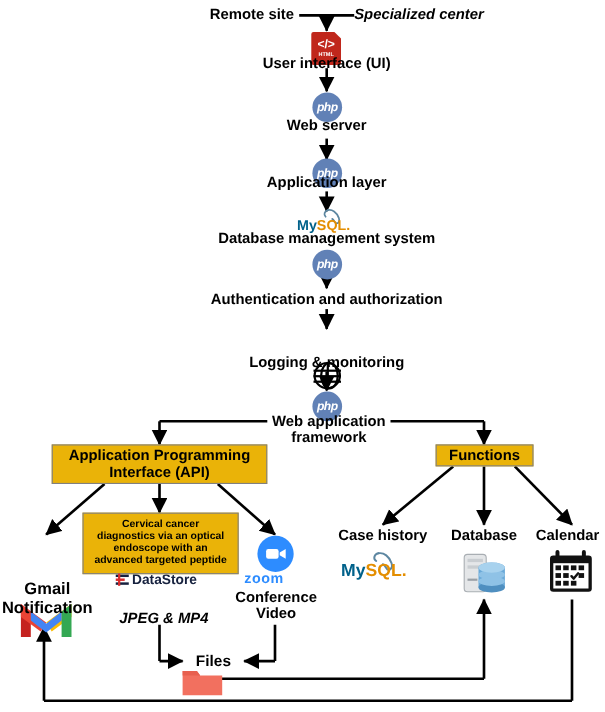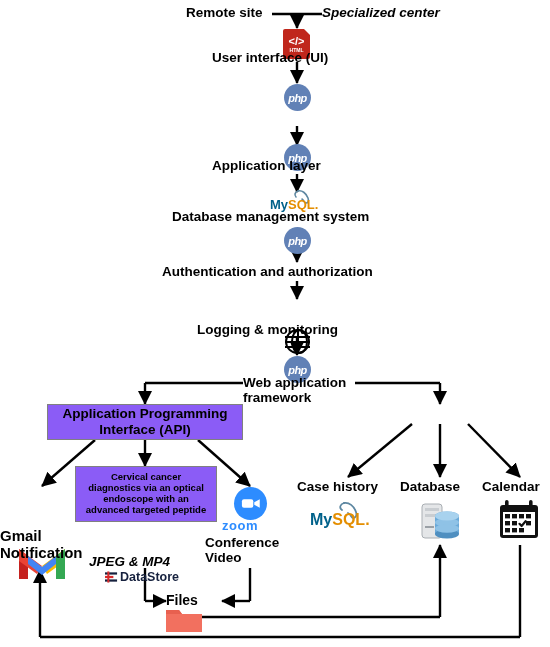--- a/index.html
+++ b/index.html
@@ -1,21 +1,21 @@
 <!DOCTYPE html>
 <html><head>
 <meta charset="utf-8">
 <style>
   html,body{margin:0;padding:0;background:#ffffff;}
   body{width:550px;height:647px;position:relative;overflow:hidden;
        font-family:"Liberation Sans",sans-serif;color:#000;}
   #stage{position:absolute;left:0;top:0;width:550px;height:647px;}
-  .lbl{position:absolute;font-weight:bold;line-height:1.12;
+  .lbl{position:absolute;font-weight:bold;text-align:center;line-height:1.12;
        color:#000;white-space:pre-line;}
-  .box{position:absolute;border:1px solid #808080;background:#8b5cf6;
+  .box{position:absolute;border:1px solid #808080;background:#eab308;
        font-weight:bold;text-align:center;display:flex;align-items:center;
        justify-content:center;line-height:1.15;box-sizing:border-box;}
   .ico{position:absolute;}
   svg.wires{position:absolute;left:0;top:0;width:550px;height:647px;
             pointer-events:none;}
   
   .php{border-radius:50%;background:#6181B6;display:flex;align-items:center;
        justify-content:center;}
   .php span{color:#fff;font-style:italic;font-weight:bold;letter-spacing:-.5px;}
   
@@ -109,20 +109,21 @@
 
   <div class="ico html5" style="left:283px;top:29px;width:27px;height:30px;">
     <span class="c" style="font-size:11px;">&lt;/&gt;</span>
     <span class="t" style="font-size:5px;margin-top:1px;">HTML</span>
   </div>
   <div class="lbl" style="left:212px;top:50px;width:170px;font-size:13.5px;">User interface (UI)</div>
 
   <div class="ico php" style="left:284px;top:84px;width:27px;height:27px;">
     <span style="font-size:11px;">php</span>
   </div>
+  <div class="lbl" style="left:222px;top:106px;width:150px;font-size:13.5px;">Web server</div>
 
   <div class="ico php" style="left:284px;top:144px;width:27px;height:27px;">
     <span style="font-size:11px;">php</span>
   </div>
   <div class="lbl" style="left:212px;top:158px;width:170px;font-size:13.5px;">Application layer</div>
 
   <div class="ico" style="left:268px;top:188px;width:58px;height:26px;">
     <svg viewBox="0 0 58 26" width="58" height="26">
       <path d="M30 3 C34 2 38 5 40 10 C41 13 40 15 38 15 C36 15 36 12 34 11" fill="none" stroke="#5D87A1" stroke-width="1.6" stroke-linecap="round"></path>
       <path d="M30 3 C27 4 26 7 28 9" fill="none" stroke="#5D87A1" stroke-width="1.6" stroke-linecap="round"></path>
@@ -151,20 +152,23 @@
     <span style="font-size:11px;">php</span>
   </div>
   <div class="lbl" style="left:243px;top:375px;width:112px;font-size:13.5px;">Web application
 framework</div>
 
   <div class="box" style="left:47px;top:404px;width:196px;height:36px;font-size:13.5px;">
     <span style="white-space:pre-line;">Application Programming
 Interface (API)</span>
   </div>
 
+  <div class="box" style="left:396px;top:404px;width:89px;height:20px;font-size:13.5px;">
+    <span>Functions</span>
+  </div>
 
   <div class="box" style="left:75px;top:466px;width:142px;height:56px;font-size:9.5px;padding:4px;">
     <span style="white-space:pre-line;">Cervical cancer
 diagnostics via an optical
 endoscope with an
 advanced targeted peptide</span>
   </div>
 
   <div class="ico gmail" style="left:17px;top:488px;width:50px;height:38px;">
     <svg viewBox="0 0 50 38" width="50" height="38">
@@ -182,21 +186,21 @@
   <div class="ico zoomic" style="left:234px;top:487px;width:33px;height:33px;">
     <svg viewBox="0 0 22 14" width="20" height="13">
       <rect x="1" y="2.2" width="12.5" height="9.6" rx="2.2" fill="#fff"></rect>
       <path d="M14.6 5.6 L20.6 2.2 L20.6 11.8 L14.6 8.4 Z" fill="#fff"></path>
     </svg>
   </div>
   <div class="zoomtxt" style="position:absolute;left:222px;top:518px;width:58px;font-size:13px;">zoom</div>
   <div class="lbl" style="left:205px;top:535px;width:92px;font-size:13.5px;">Conference
 Video</div>
 
-  <div class="ds" style="position:absolute;left:105px;top:570px;height:13px;">
+  <div class="ds" style="position:absolute;left:105px;top:520px;height:13px;">
     <svg viewBox="0 0 14 12" width="13" height="12" style="margin-right:2px;">
       <rect x="0" y="1" width="13" height="2.4" fill="#16213E"></rect>
       <rect x="0" y="4.8" width="9" height="2.4" fill="#D92B2B"></rect>
       <rect x="0" y="8.6" width="13" height="2.4" fill="#16213E"></rect>
       <rect x="2.5" y="0" width="2.2" height="12" fill="#D92B2B"></rect>
     </svg>
     <span style="font-size:12.5px;">DataStore</span>
   </div>
   <div class="lbl" style="left:89px;top:554px;width:120px;font-size:13.5px;font-style:italic;">JPEG &amp; MP4</div>
 

